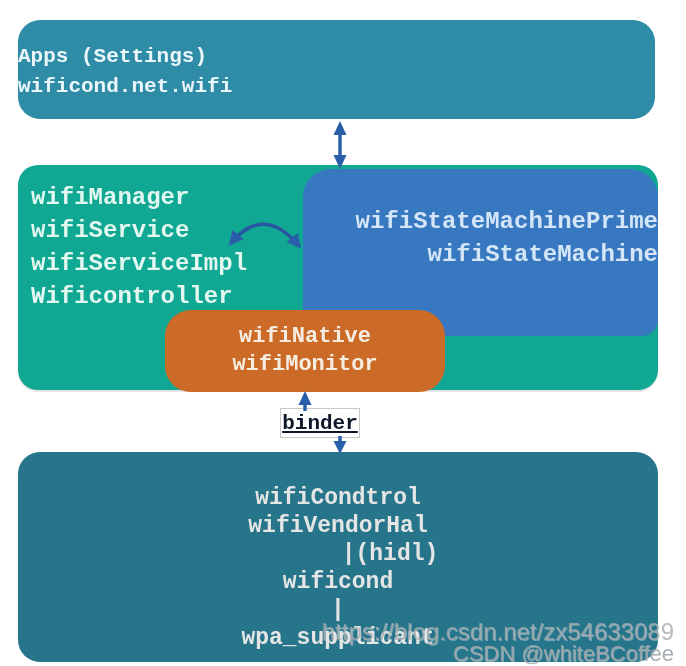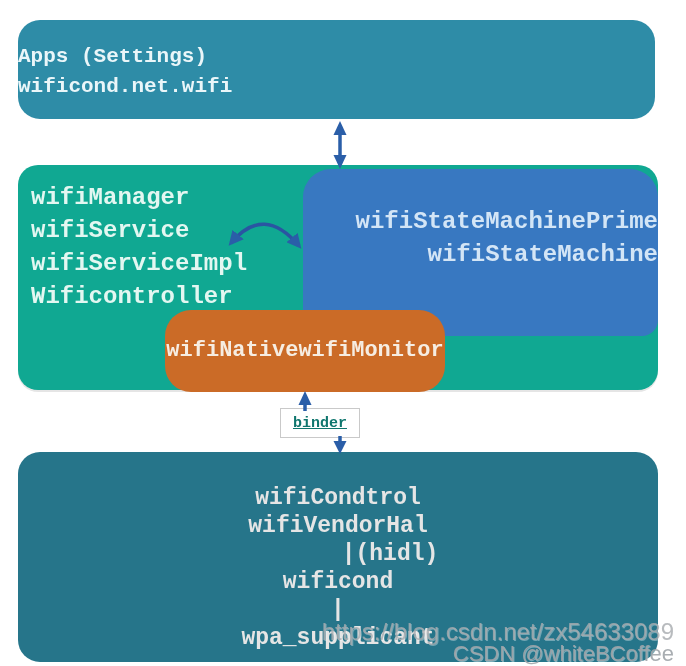--- a/index.html
+++ b/index.html
@@ -27,30 +27,30 @@
   
   .blue-box{
     left:303px;top:169px;width:355px;height:167px;background:#3878c1;
     border-radius:28px 28px 16px 16px;
     padding-top:36px;color:#d3e5f6;font-size:24px;line-height:33px;z-index:2;text-align:right;
   }
 
   
   .orange-box{
     left:165px;top:310px;width:280px;height:82px;background:#cb6b27;border-radius:26px;
-    display:flex;flex-direction:row;align-items:center;justify-content:center;
+    display:flex;flex-direction:column;align-items:center;justify-content:center;
     color:#f6ede2;font-size:22px;line-height:28px;z-index:3;text-align:center;
   }
 
   
   .binder-label{
     position:absolute;left:280px;top:408px;width:80px;height:30px;background:#ffffff;
     border:1px solid #c9c9c9;box-sizing:border-box;z-index:4;
     display:flex;align-items:center;justify-content:center;
-    font-size:15px;font-weight:bold;color:#0f766e;text-decoration:underline;
+    font-size:21px;font-weight:bold;color:#0f172a;text-decoration:underline;
   }
 
   
   .bottom-box{
     left:18px;top:452px;width:640px;height:210px;background:#26758a;border-radius:22px;
     padding-top:32px;color:#e5e5e5;font-size:23px;line-height:28px;z-index:1;text-align:center;
   }
   .bottom-box .shift-right{transform:translateX(52px);}
 
   

